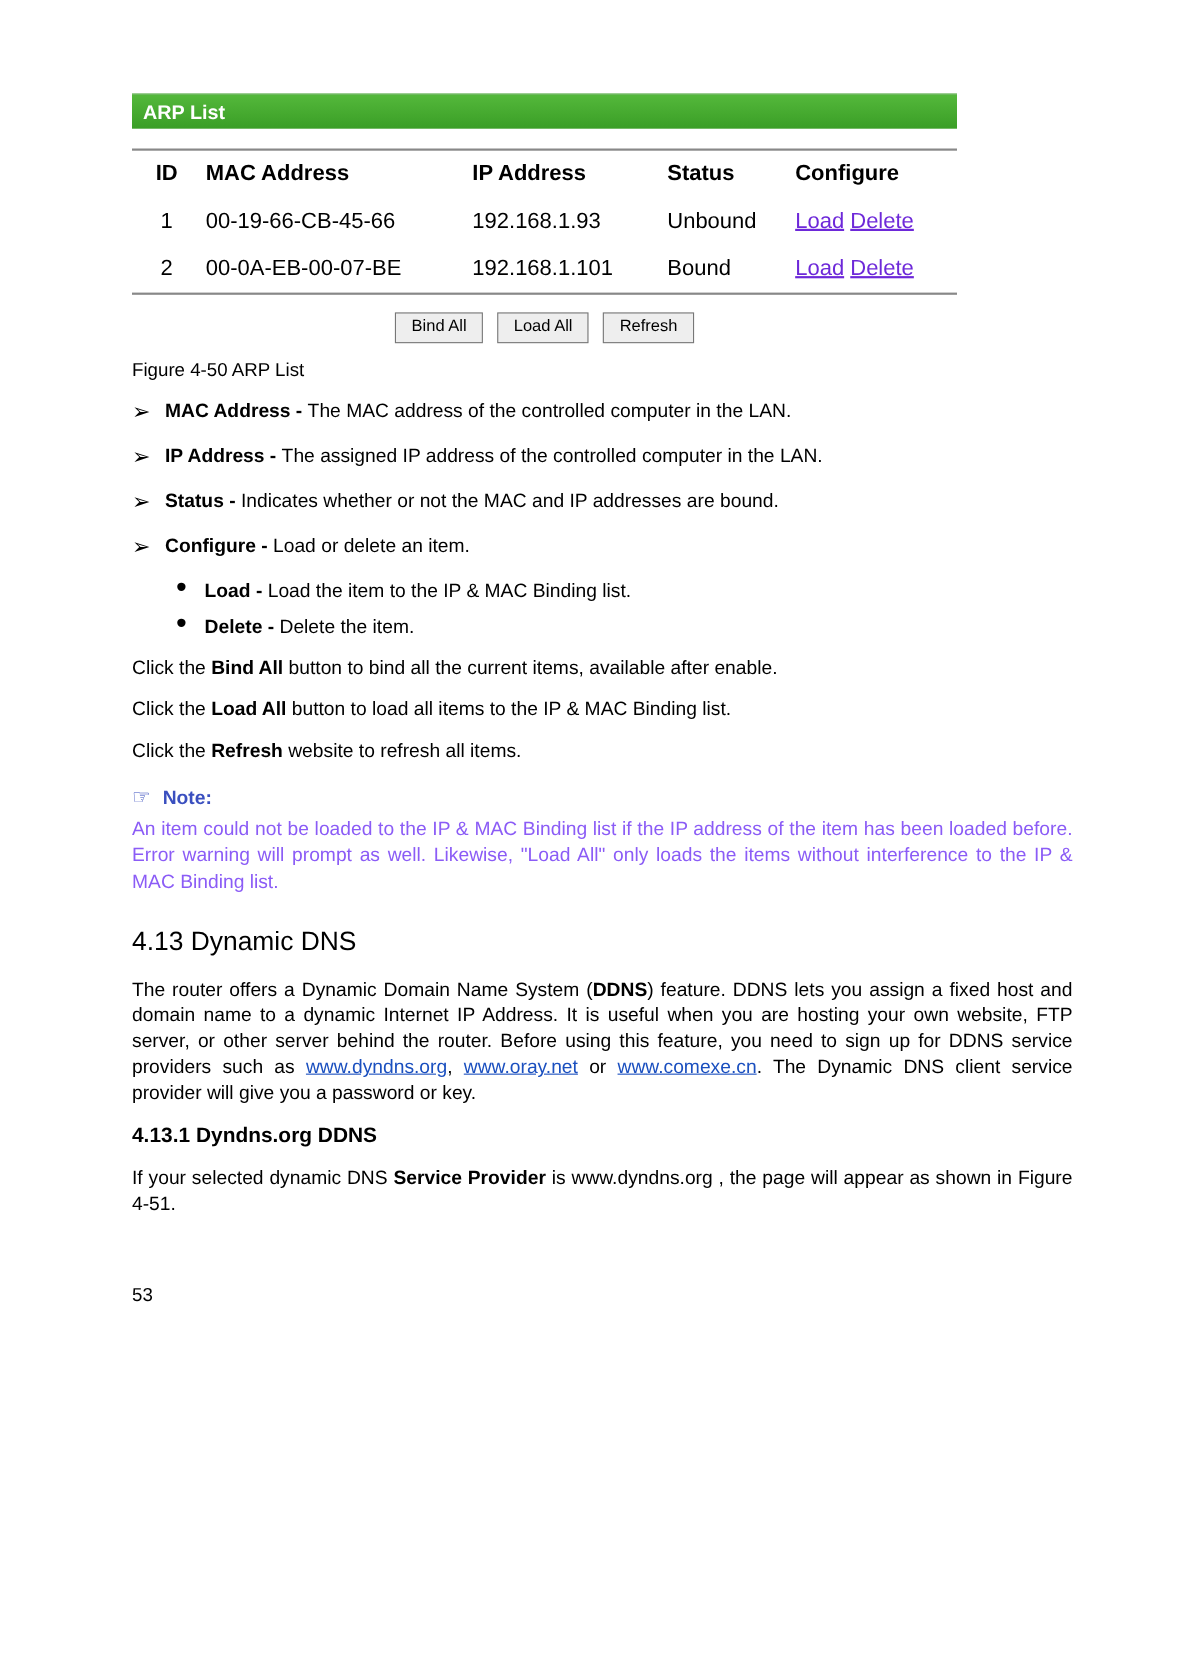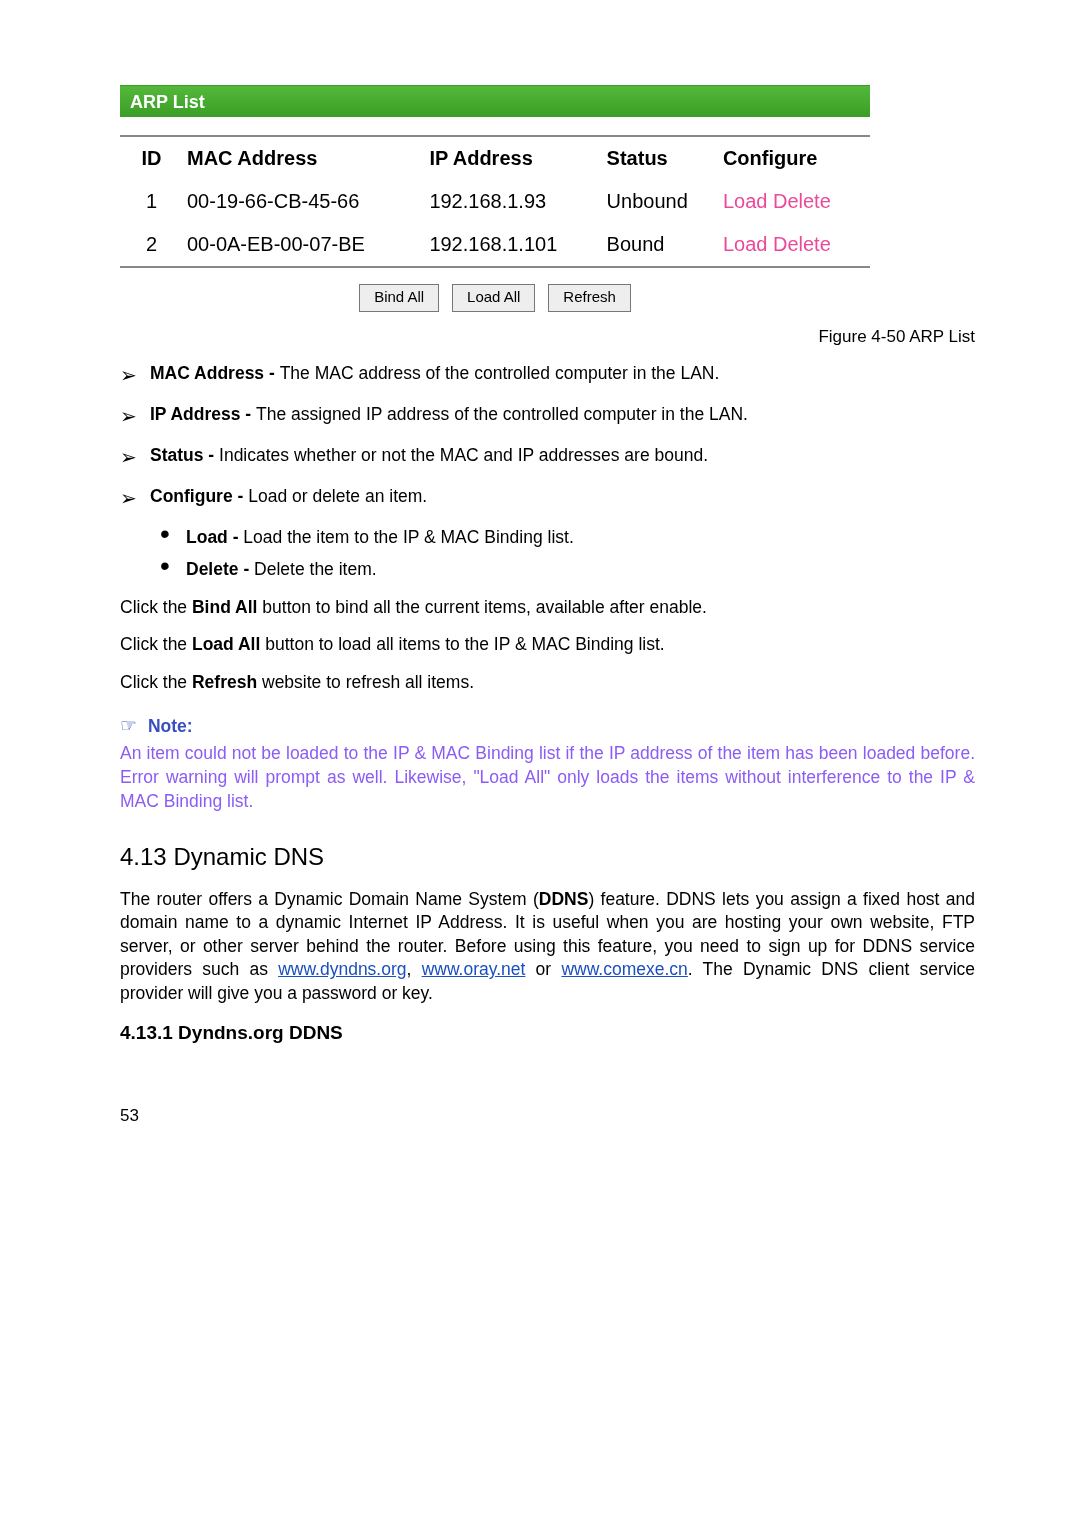--- a/index.html
+++ b/index.html
@@ -30,38 +30,38 @@
     margin-top:18px;
   }
   table.arp { width:100%; border-collapse:collapse; font-size:20px; }
   table.arp th, table.arp td {
     text-align:left; padding:8px 4px;
     font-family:Arial, sans-serif;
   }
   table.arp th { font-weight:bold; }
   table.arp td.id { text-align:center; width:55px; }
   table.arp th.id { text-align:center; width:55px; }
-  .cfg-link { color:#ec4899; cursor:pointer; }
+  .cfg-link { color:#6d28d9; text-decoration:underline; cursor:pointer; }
   .pad-bottom-row td { padding-bottom:18px; }
 
   .btn-row {
     text-align:center; margin-top:16px;
   }
   .btn {
     display:inline-block;
     background:#eee;
     border:1px solid #777;
     padding:2px 14px 3px 14px;
     font-size:15px;
     margin:0 4px;
     font-family:Arial, sans-serif;
     cursor:pointer;
   }
 
-  .fig-caption { text-align:right; font-size:17px; margin-top:14px; }
+  .fig-caption { text-align:left; font-size:17px; margin-top:14px; }
   .doc-body { margin-top:10px; }
   .bullet-row { display:flex; margin:14px 0; }
   .bullet-row .mark { width:30px; flex:0 0 30px; font-size:20px; }
   .bullet-row .txt  { flex:1; }
   .sub-row { display:flex; margin:8px 0 8px 40px; }
   .sub-row .dot { width:26px; flex:0 0 26px; font-size:28px; line-height:16px; }
   .sub-row .txt { flex:1; }
 
   .para { margin:14px 0; }
   .note-head { color:#3a4fbf; margin-top:18px; }
@@ -199,16 +199,19 @@
     <div class="note-body">An item could not be loaded to the IP &amp; MAC Binding list if the IP address of the item has been loaded before. Error warning will prompt as well. Likewise, "Load All" only loads the items without interference to the IP &amp; MAC Binding list.</div>
 
     <h2 class="h-sec">4.13  Dynamic DNS</h2>
 
     <div class="para ddns-para">
       <span>The router offers a Dynamic Domain Name System (</span><b>DDNS</b><span>) feature. DDNS lets you assign a fixed host and domain name to a dynamic Internet IP Address. It is useful when you are hosting your own website, FTP server, or other server behind the router. Before using this feature, you need to sign up for DDNS service providers such as </span><span class="url">www.dyndns.org</span><span>, </span><span class="url">www.oray.net</span><span> or </span><span class="url">www.comexe.cn</span><span>. The Dynamic DNS client service provider will give you a password or key.</span>
     </div>
 
     <h3 class="h-sub">4.13.1     Dyndns.org DDNS</h3>
 
+    <div class="para ddns-para">
+      <span>If your selected dynamic DNS </span><b>Service Provider</b><span> is www.dyndns.org , the page will appear as shown in Figure 4-51.</span>
+    </div>
 
     <div class="pagenum">53</div>
   </div>
 </div>
 
 </body></html>

